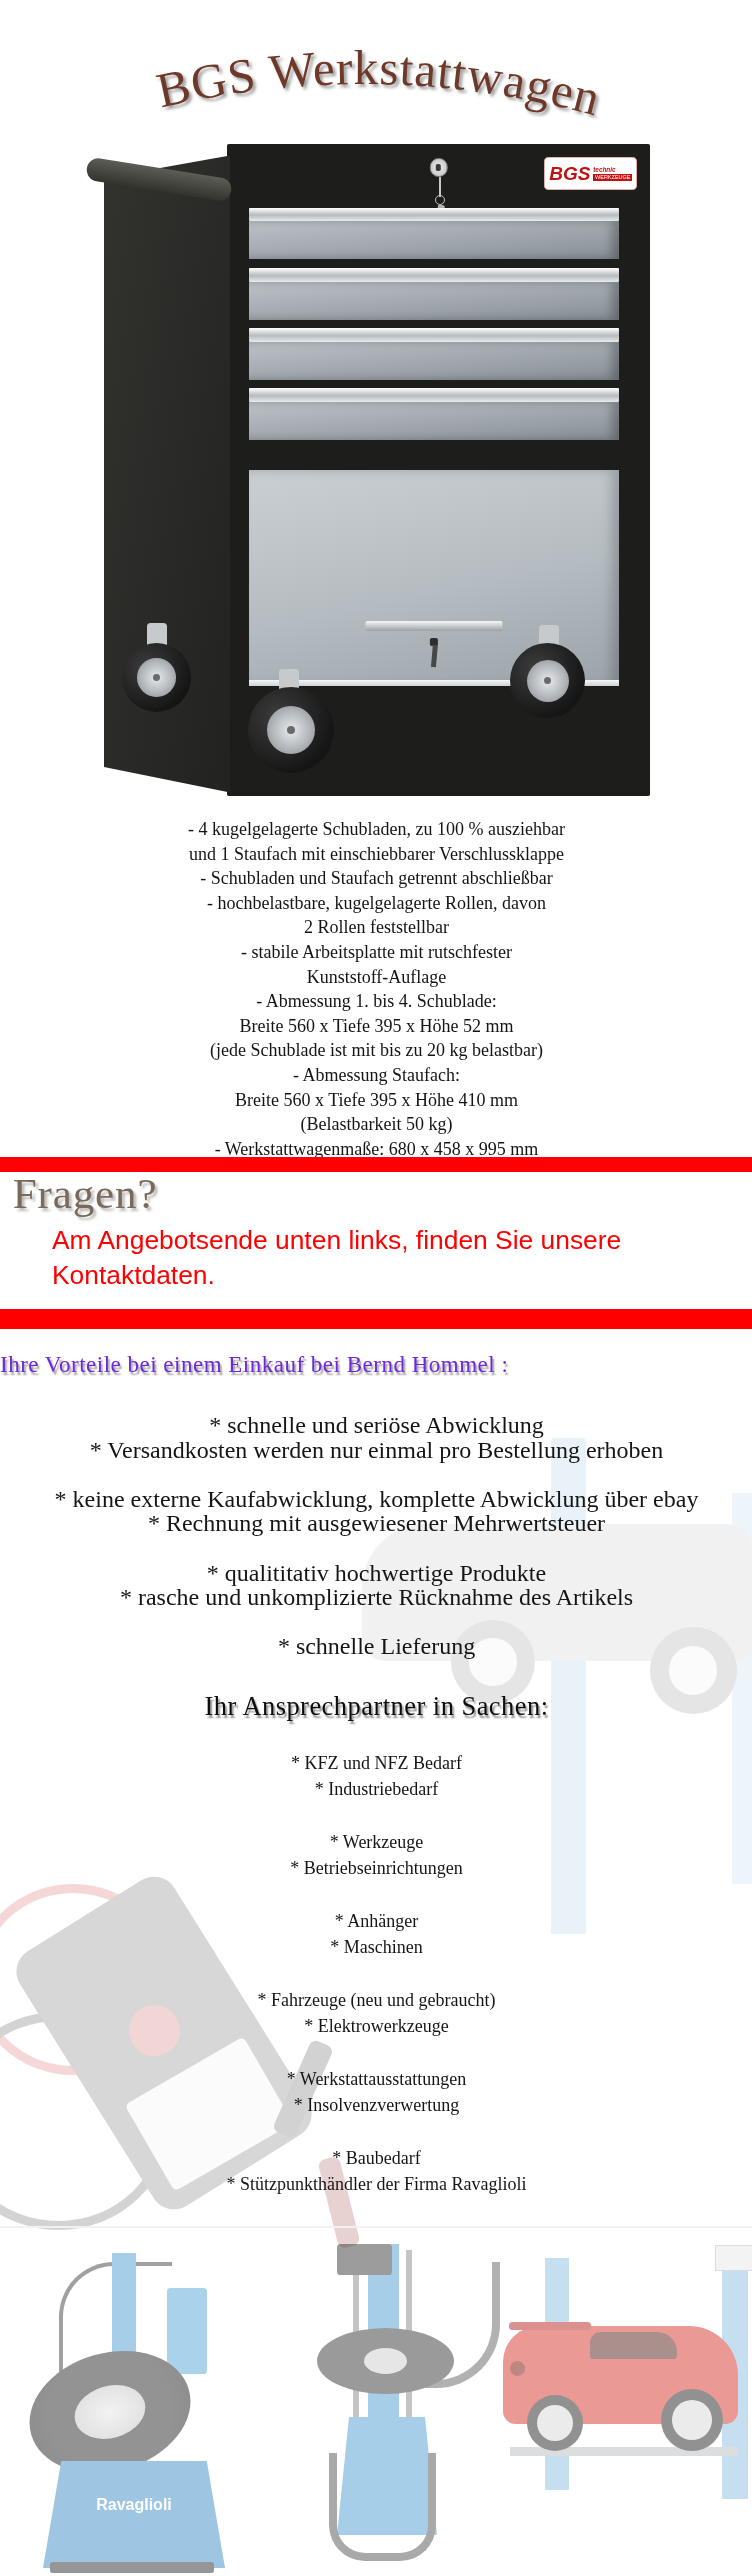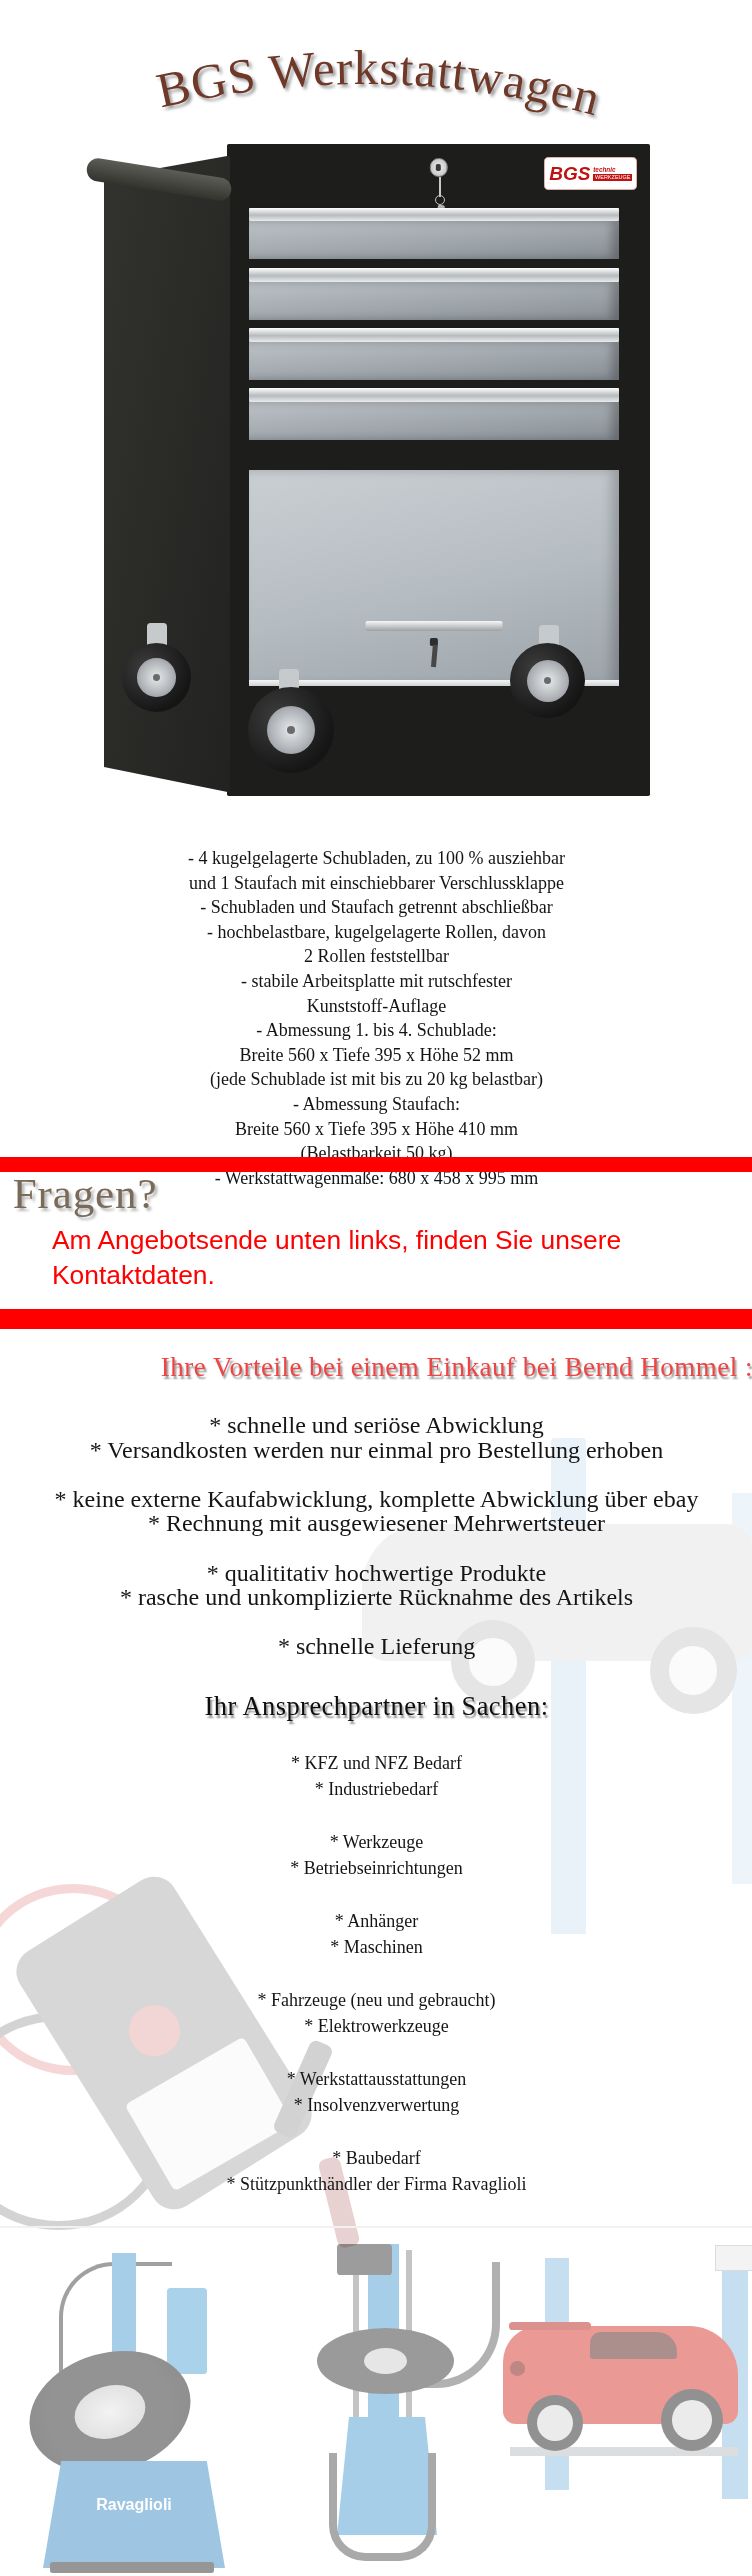--- a/index.html
+++ b/index.html
@@ -54,30 +54,30 @@
                  background:#474747;transform:rotate(5deg);}
   .wheel{position:absolute;border-radius:50%;z-index:4;
          background:radial-gradient(circle at 35% 35%,#3d3d3d,#151515 72%);}
   .wheel .hub{position:absolute;left:22%;top:22%;width:56%;height:56%;border-radius:50%;
               background:radial-gradient(#e8eaec,#aeb2b6 60%,#7e8286);}
   .wheel .dot{position:absolute;left:45%;top:45%;width:10%;height:10%;border-radius:50%;background:#6a6a6a;}
   .fork{position:absolute;width:20px;height:38px;border-radius:3.6px;background:#c7cacd;z-index:3;}
 
   
   .specs{position:absolute;left:0;top:817px;width:100%;text-align:center;
-         font-size:18px;line-height:24.6px;color:#141414;margin-top:29px;}
+         font-size:18px;line-height:24.6px;color:#141414;}
   .redbar{position:absolute;left:0;width:100%;background:#ff0000;}
   .bar1{top:1157px;height:14.6px;} .bar2{top:1309px;height:20px;}
   .fragen{position:absolute;left:12.7px;top:1169px;font-size:43px;color:#7a6a5a;
           text-shadow:2.7px 2.7px 2.7px #b8b8b8;letter-spacing:0.9px;}
   .fragen-body{position:absolute;left:52px;top:1223px;width:655px;
                font-family:"Liberation Sans","DejaVu Sans",sans-serif;font-size:26.4px;
                line-height:35px;color:#ff0000;}
-  .h-adv{position:absolute;left:0;top:1352px;width:100%;text-align:right;font-size:27px;
-         color:#ef4444;text-shadow:1.8px 2.7px 1.8px #9a9a9a;letter-spacing:0.5px;}
+  .h-adv{position:absolute;left:0;top:1352px;width:100%;text-align:left;font-size:23px;
+         color:#6d28d9;text-shadow:1.8px 2.7px 1.8px #9a9a9a;letter-spacing:0.5px;}
   .adv{position:absolute;left:0;top:1413px;width:100%;text-align:center;
        font-size:24px;line-height:24.6px;}
   .adv .grp{margin-bottom:24.6px;}
   .h-partner{position:absolute;left:0;top:1691px;width:100%;text-align:center;font-size:26.4px;
              color:#0d0d0d;text-shadow:1.8px 2.7px 1.8px #8e8e8e;letter-spacing:0.5px;}
   .partner{position:absolute;left:0;top:1751px;width:100%;text-align:center;
            font-size:18px;line-height:25.5px;}
   .partner .grp{margin-bottom:28px;}
 
   

